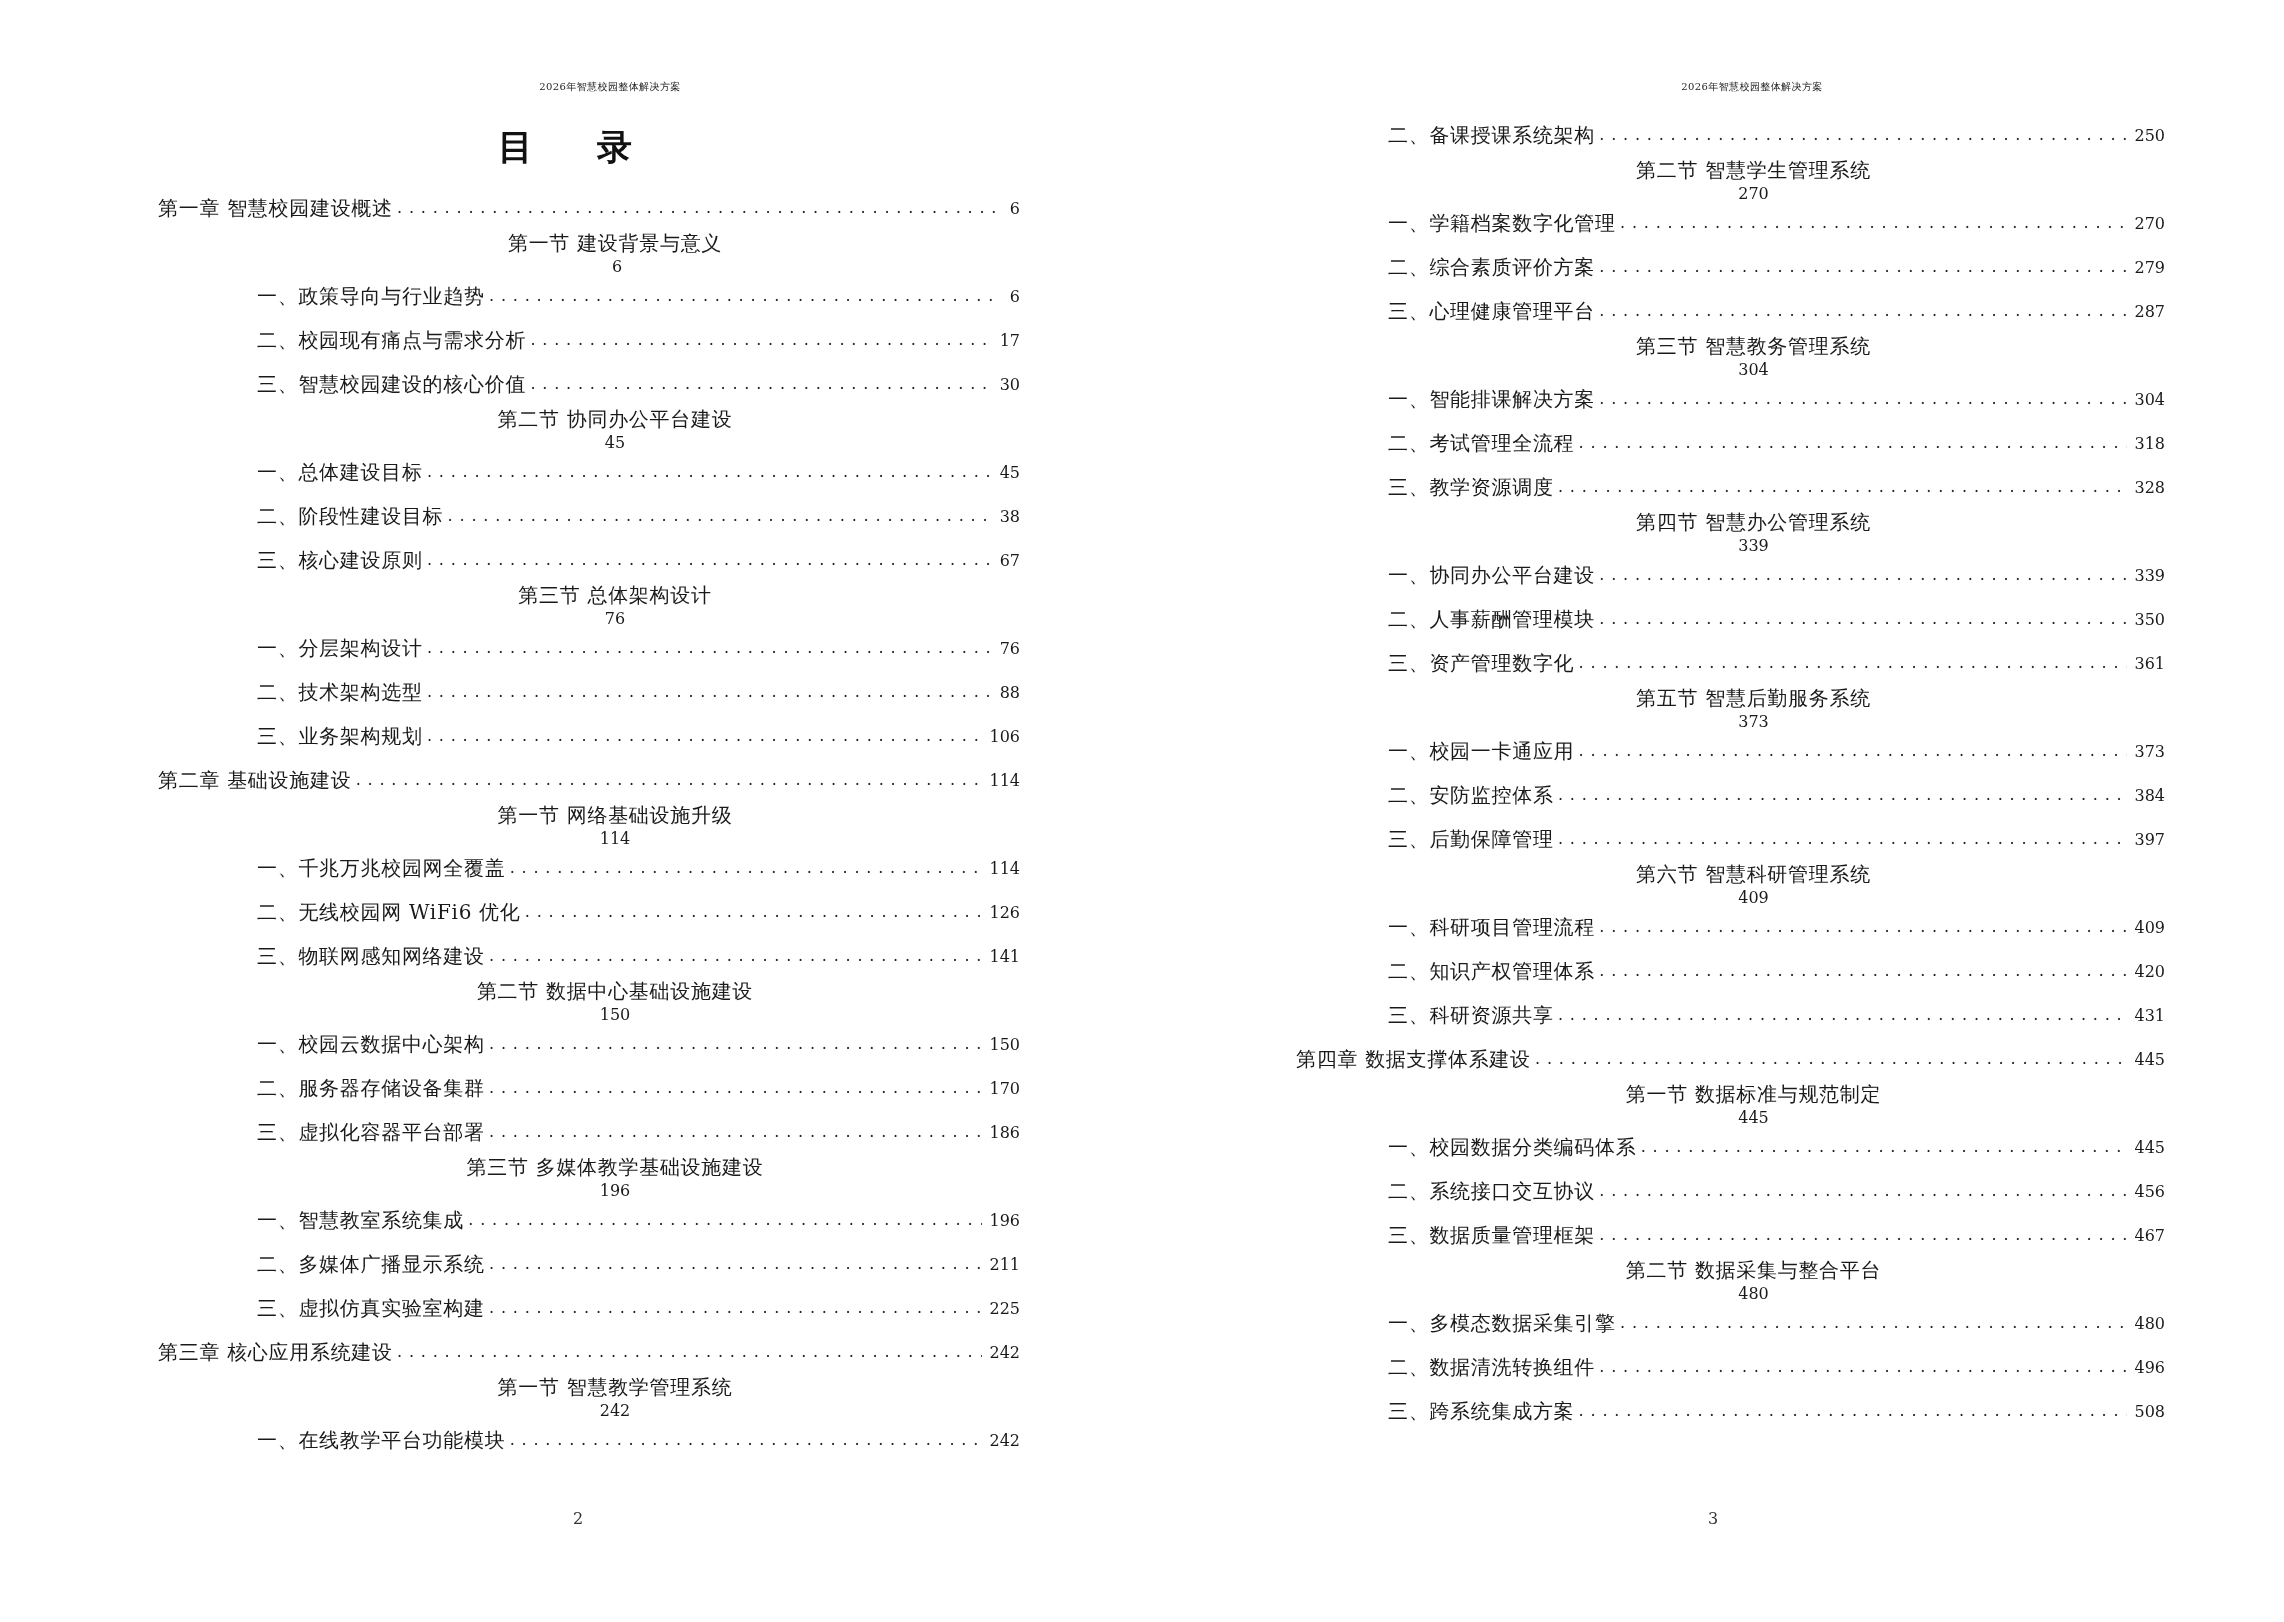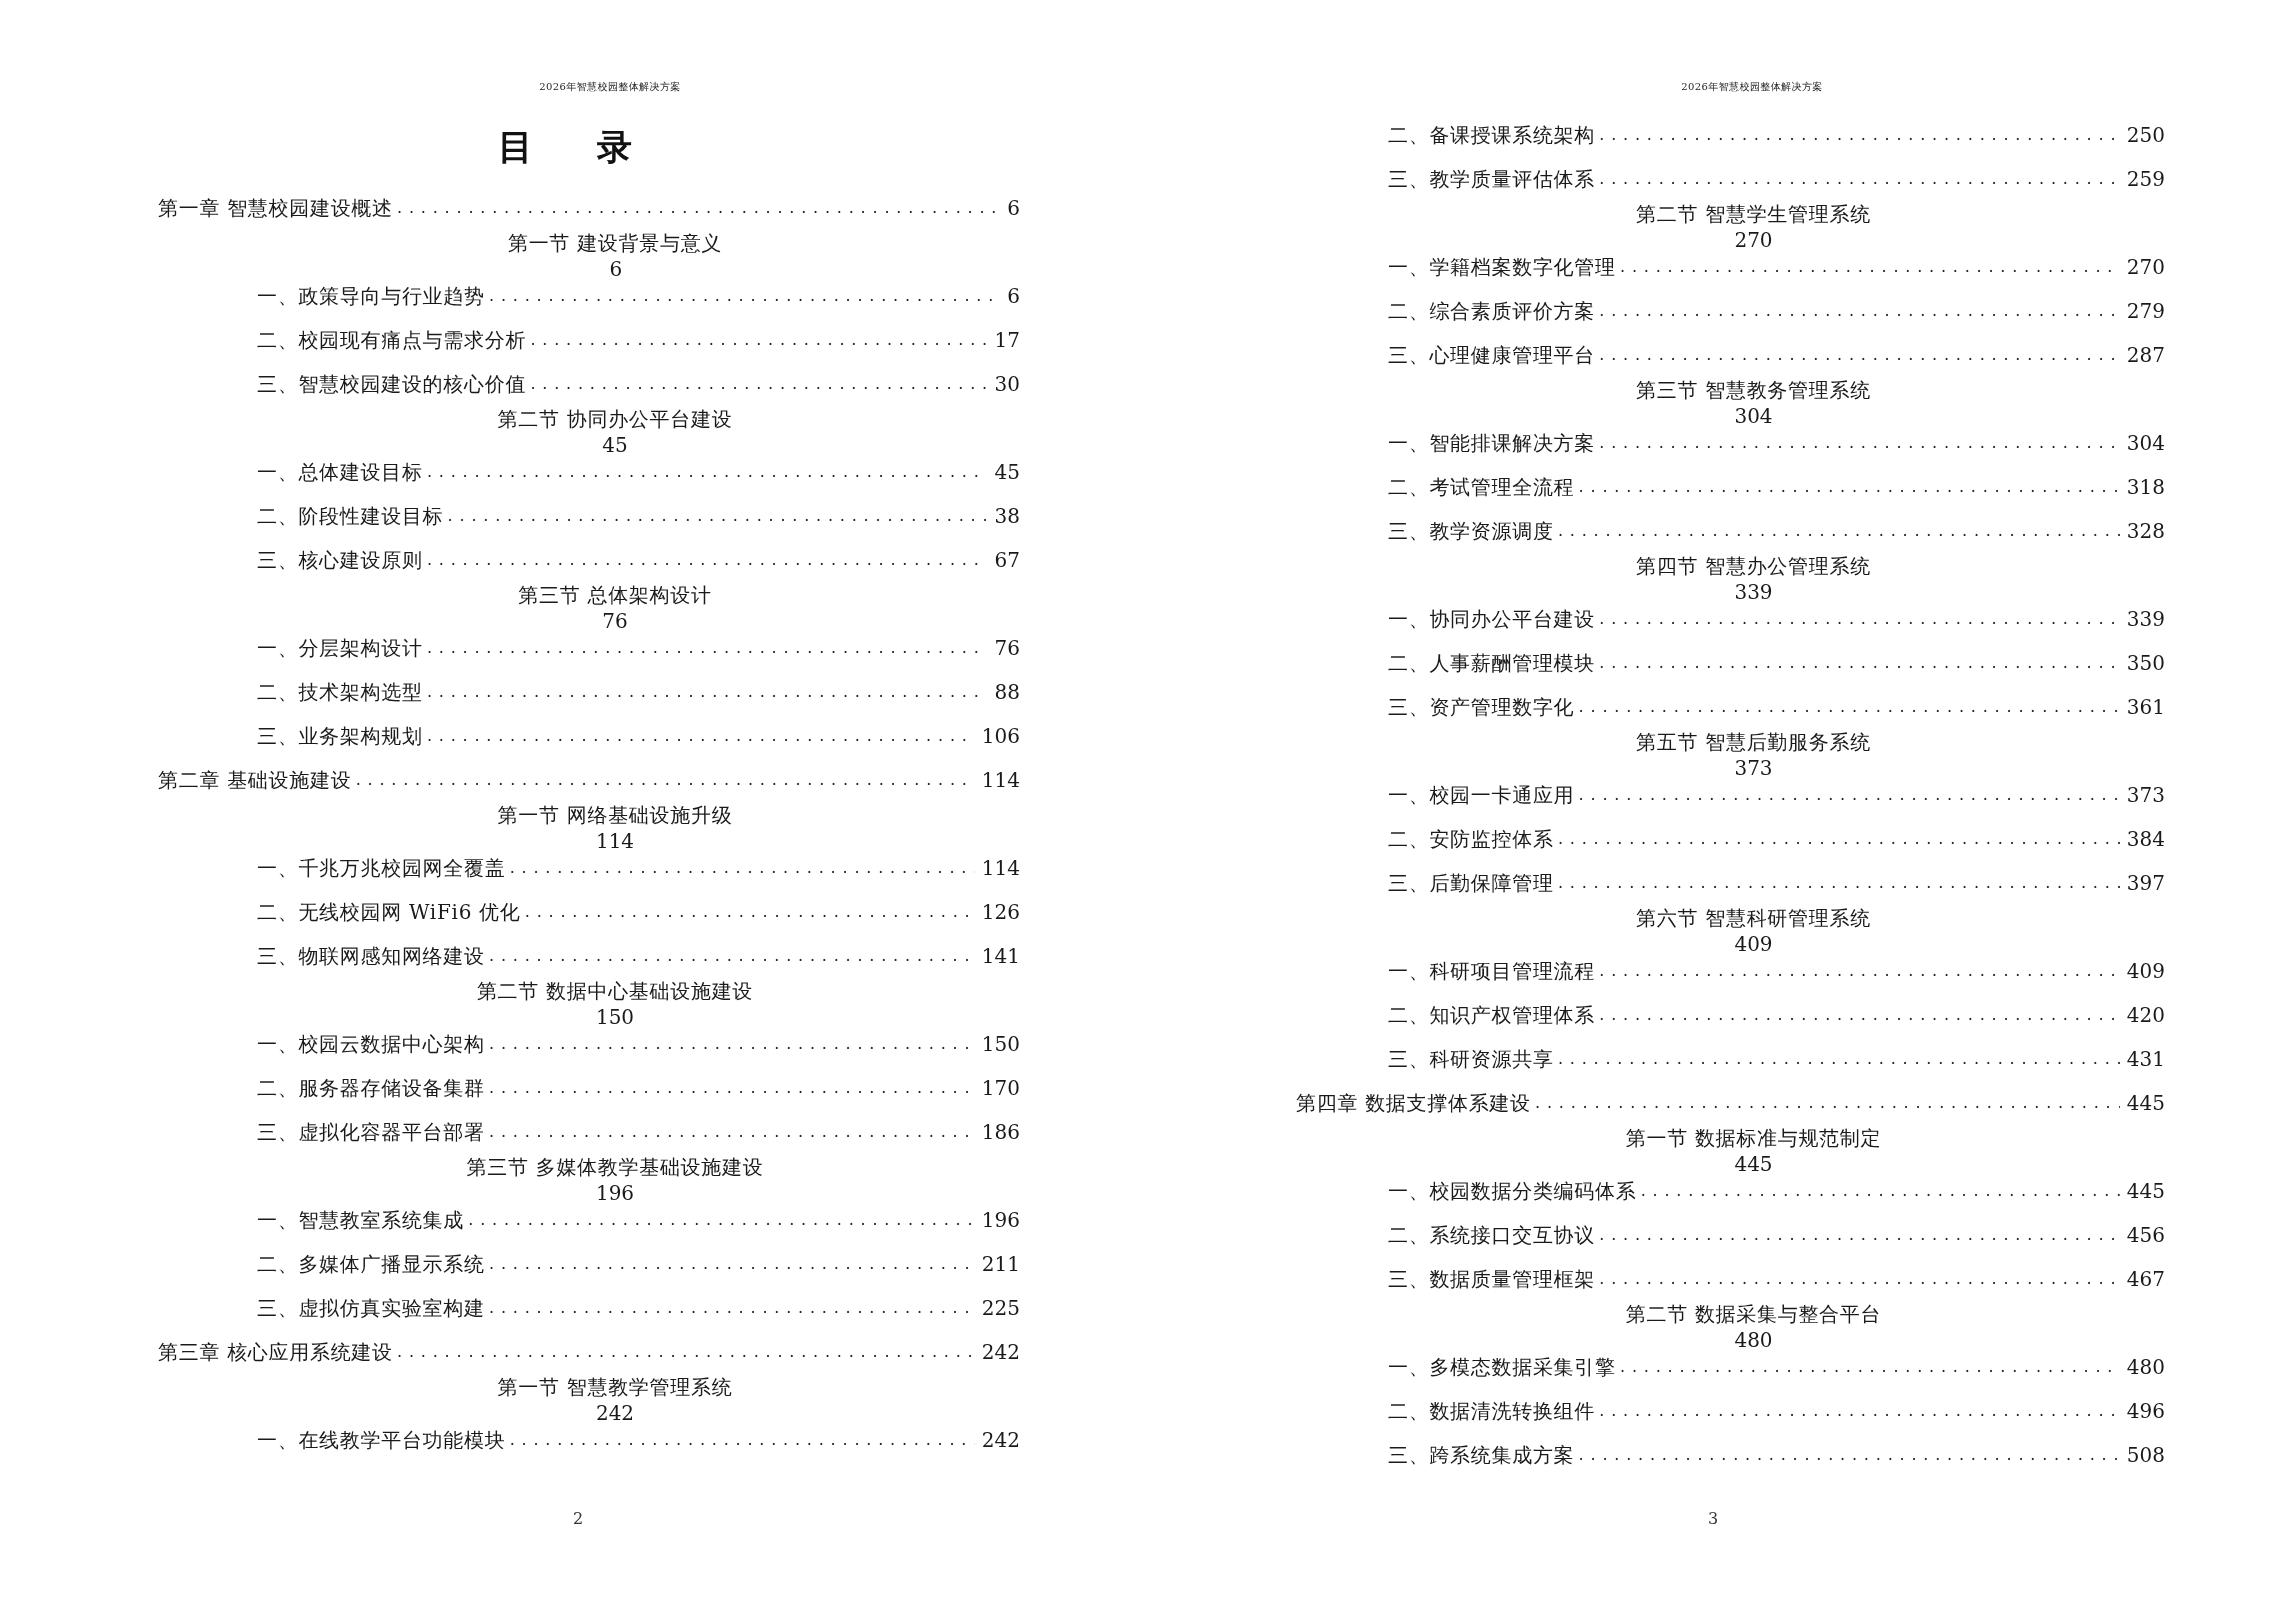--- a/index.html
+++ b/index.html
@@ -21,21 +21,21 @@
   .toc-row.level-1 { padding-left:0; }
   .toc-row.level-2 { padding-left:52px;flex-direction:column; }
   .toc-row.level-3 { padding-left:99px; }
   #page-right .toc-row.level-1 { padding-left:0; }
   #page-right .toc-row.level-2 { padding-left:46px; }
   #page-right .toc-row.level-3 { padding-left:92px; }
   .toc-label { flex:0 0 auto; letter-spacing:0.7px; }
   .toc-leader { flex:1 1 auto; overflow:hidden; margin:0 7.2px 0 4.3px; height:20px; position:relative; }
   .toc-leader::before { content:"................................................................................................................................................................................................................................";
                         position:absolute; left:0; bottom:1.4px; letter-spacing:6.8px; font-size:16px; color:#222; }
-  .toc-page { flex:0 0 auto; min-width:14.5px; text-align:right; font-size:20px; }
+  .toc-page { flex:0 0 auto; min-width:14.5px; text-align:right; font-size:16px; }
   .page-footer { position:absolute; top:1509px; width:1156px; left:0; text-align:center; font-size:16px; color:#333; }
   #page-right .page-footer { width:1142px; left:0; }
 </style>
 </head>
 <body>
 
 <div class="page" id="page-left">
   <div class="running-header">2026年智慧校园整体解决方案</div>
   <div class="toc-title">目 录</div>
   <ul class="toc">
@@ -189,25 +189,20 @@
 </div>
 
 <div class="page" id="page-right">
   <div class="running-header">2026年智慧校园整体解决方案</div>
   <ul class="toc">
       <li class="toc-row level-3">
         <span class="toc-label">二、备课授课系统架构</span>
         <span class="toc-leader"></span>
         <span class="toc-page">250</span>
       </li>
-      <li class="toc-row level-3">
-        <span class="toc-label">三、教学质量评估体系</span>
-        <span class="toc-leader"></span>
-        <span class="toc-page">259</span>
-      </li>
       <li class="toc-row level-2">
         <span class="toc-label">第二节  智慧学生管理系统</span>
         <span class="toc-leader"></span>
         <span class="toc-page">270</span>
       </li>
       <li class="toc-row level-3">
         <span class="toc-label">一、学籍档案数字化管理</span>
         <span class="toc-leader"></span>
         <span class="toc-page">270</span>
       </li>

